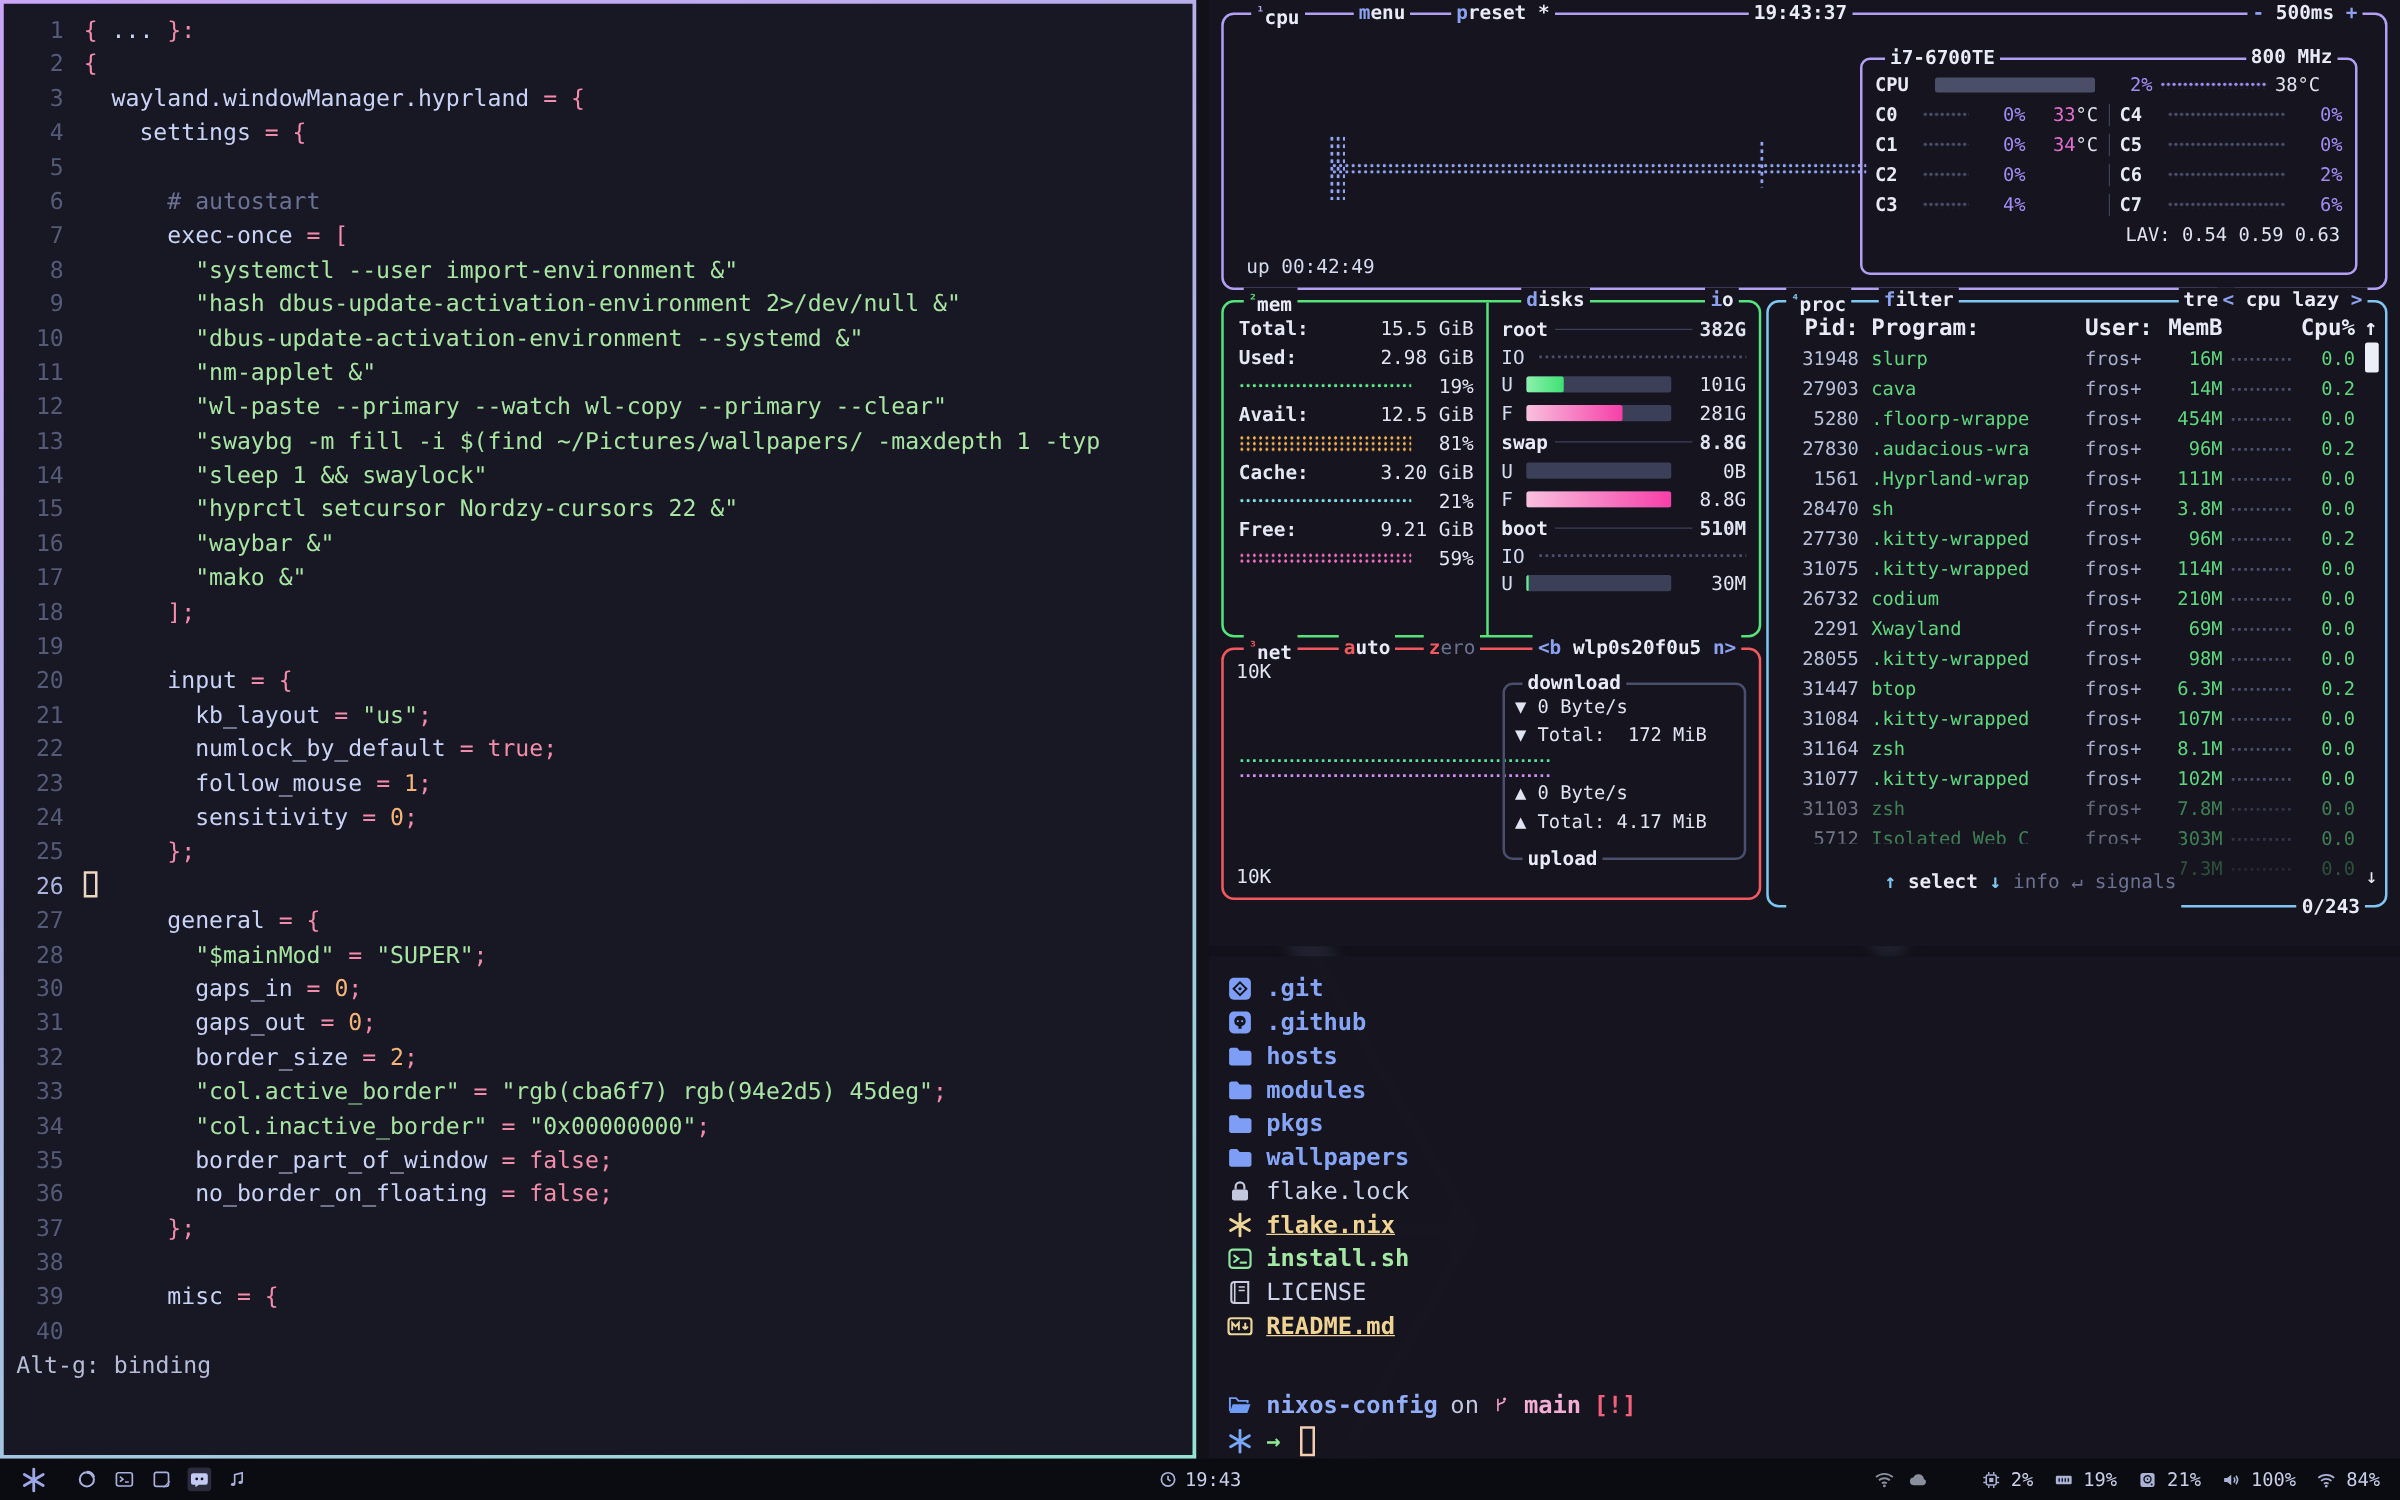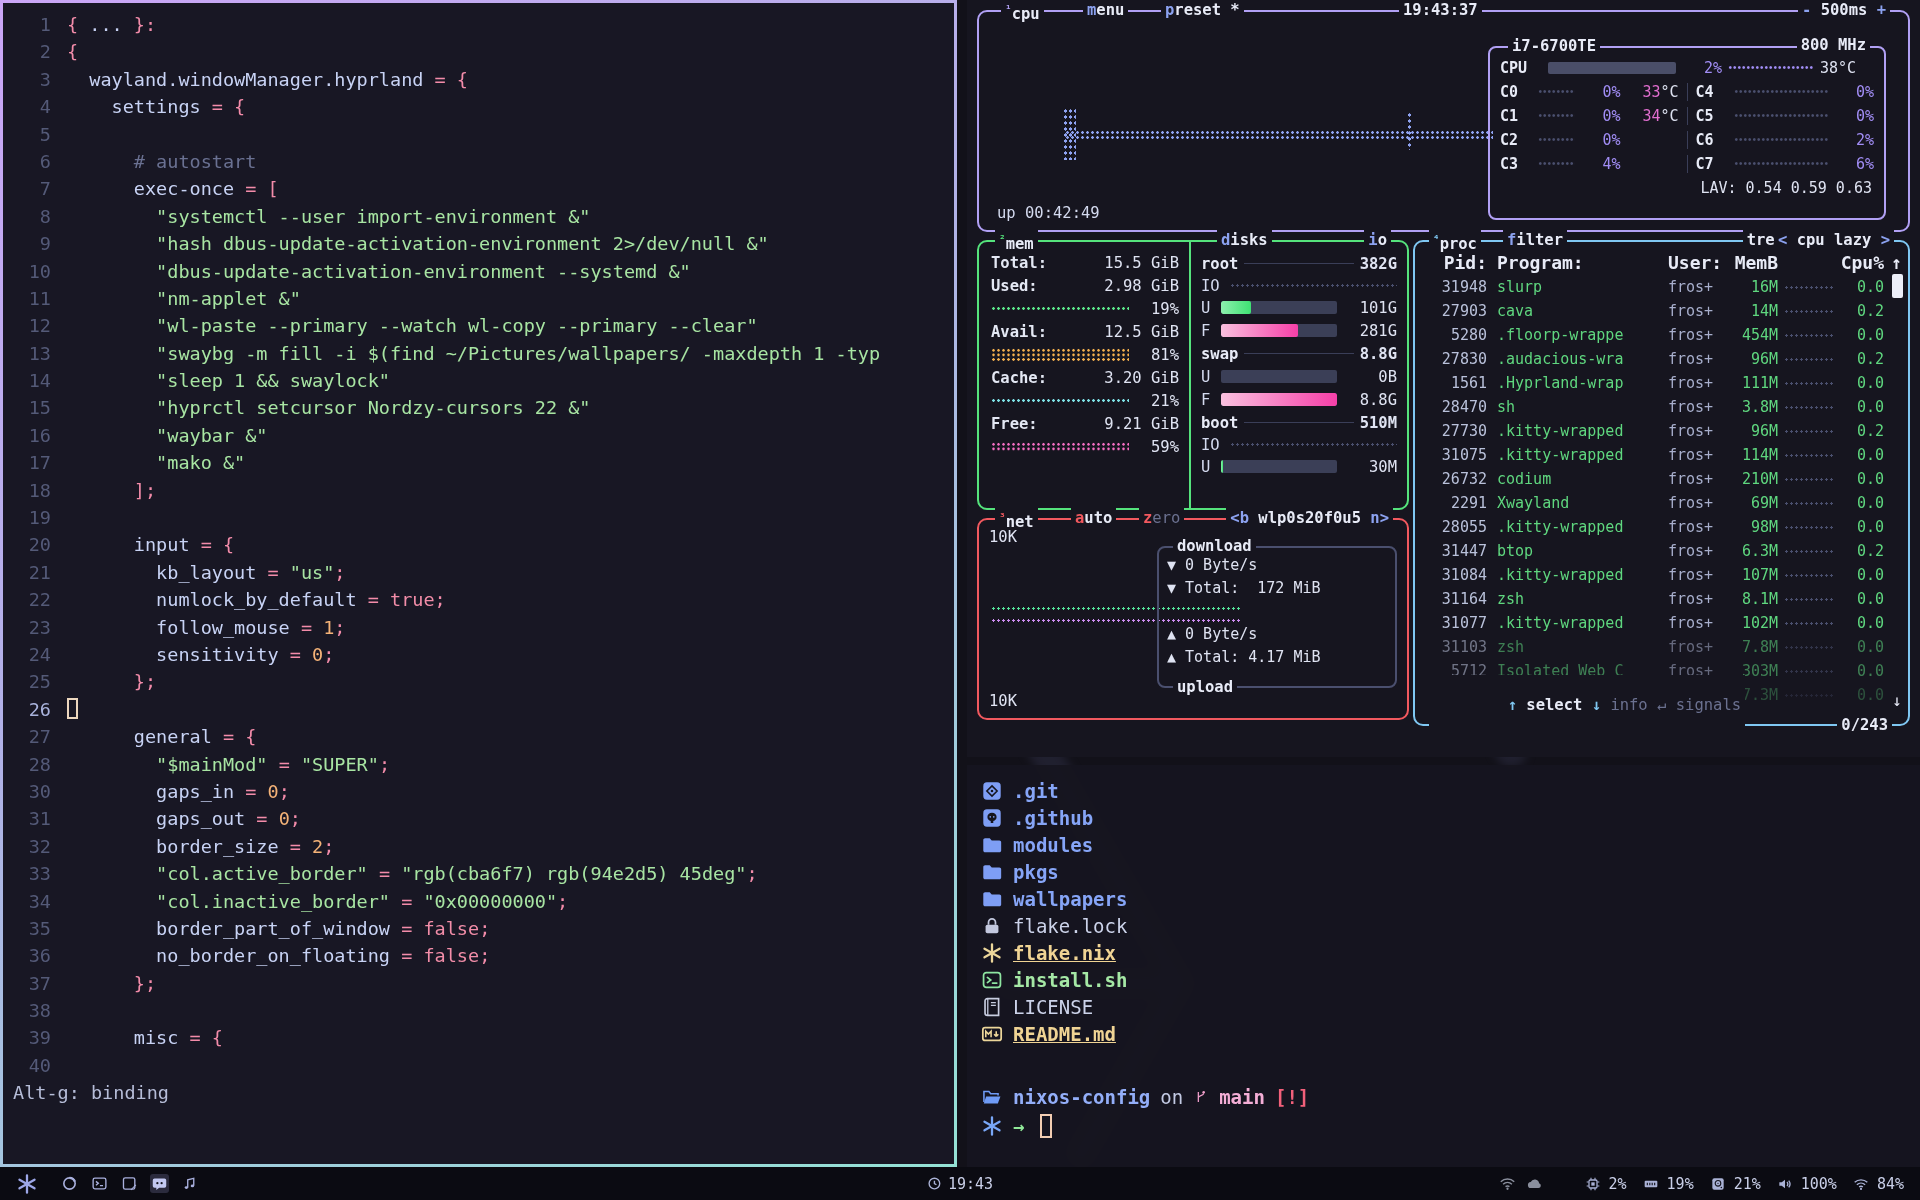--- a/index.html
+++ b/index.html
@@ -84,21 +84,21 @@
   .dfill.green { background:linear-gradient(90deg,#8df0ae,#3fe273); }
   .dfill.pink  { background:linear-gradient(90deg,#f9c0de,#f63fa8); }
   .drow .v { width:52px; text-align:right; color:#dfe3f2;}
 
   .net-box { left:10px; top:518px; width:432px; height:202px; border-color:#f2595f; }
   .net-box .sup { color:#f2595f; }
   .rk { color:#f2595f; font-weight:bold; }
   .scale { position:absolute; left:10px; font-size:15.5px; color:#dfe3f2;}
   .net-g1 { position:absolute; left:12px; top:86px; width:250px; height:6px; background-image:radial-gradient(#56e39a 1.1px, transparent 1.4px); background-size:5px 5px;}
   .net-g2 { position:absolute; left:12px; top:98px; width:250px; height:6px; background-image:radial-gradient(#cf8df2 1.1px, transparent 1.4px); background-size:5px 5px;}
-  .dlbox { position:absolute; right:10px; top:26px; width:240px; height:142px; border:2px solid #4a4f6e; border-radius:8px; padding:6px 8px;}
+  .dlbox { position:absolute; right:10px; top:26px; width:195px; height:142px; border:2px solid #4a4f6e; border-radius:8px; padding:6px 8px;}
   .dlbox .btitle { left:14px; background:#16151f; color:#e8ebf7; font-weight:bold;}
   .dlbox .bfoot { left:14px; background:#16151f; color:#e8ebf7; font-weight:bold;}
   .nrow { font-size:15px; height:23px; line-height:23px; color:#dfe3f2; white-space:pre;}
 
   .proc-box { right:10px; top:240px; width:497px; height:486px; border-color:#7fc7f2; }
   .proc-box .sup { color:#7fc7f2; }
   .prochead { display:grid; grid-template-columns:62px 10px 1fr 58px 52px 62px 44px 18px; font-size:18px; font-weight:bold; color:#e8ebf7; padding:10px 6px 2px 10px;}
   .prochead .r { text-align:right; }
   .procrows { padding:0 6px 0 10px; }
   .prow { display:grid; grid-template-columns:62px 10px 1fr 58px 52px 62px 44px 18px; font-size:15px; height:24px; line-height:24px;}
@@ -658,20 +658,28 @@
             </svg>
           </span>
           <span class="fname dir">.github</span>
         </div>
         <div class="frow">
           <span class="ficon" style="color: rgb(126, 158, 245);">
             <svg viewBox="0 0 24 24" aria-hidden="true">
               <path d="M2.5 6.5c0-1.1.9-2 2-2h5l2.2 2.6h8.3c1.1 0 2 .9 2 2V18c0 1.1-.9 2-2 2H4.5c-1.1 0-2-.9-2-2z" fill="currentColor"></path>
             </svg>
           </span>
+          <span class="fname dir">hosts</span>
+        </div>
+        <div class="frow">
+          <span class="ficon" style="color: rgb(126, 158, 245);">
+            <svg viewBox="0 0 24 24" aria-hidden="true">
+              <path d="M2.5 6.5c0-1.1.9-2 2-2h5l2.2 2.6h8.3c1.1 0 2 .9 2 2V18c0 1.1-.9 2-2 2H4.5c-1.1 0-2-.9-2-2z" fill="currentColor"></path>
+            </svg>
+          </span>
           <span class="fname dir">modules</span>
         </div>
         <div class="frow">
           <span class="ficon" style="color: rgb(126, 158, 245);">
             <svg viewBox="0 0 24 24" aria-hidden="true">
               <path d="M2.5 6.5c0-1.1.9-2 2-2h5l2.2 2.6h8.3c1.1 0 2 .9 2 2V18c0 1.1-.9 2-2 2H4.5c-1.1 0-2-.9-2-2z" fill="currentColor"></path>
             </svg>
           </span>
           <span class="fname dir">pkgs</span>
         </div>

